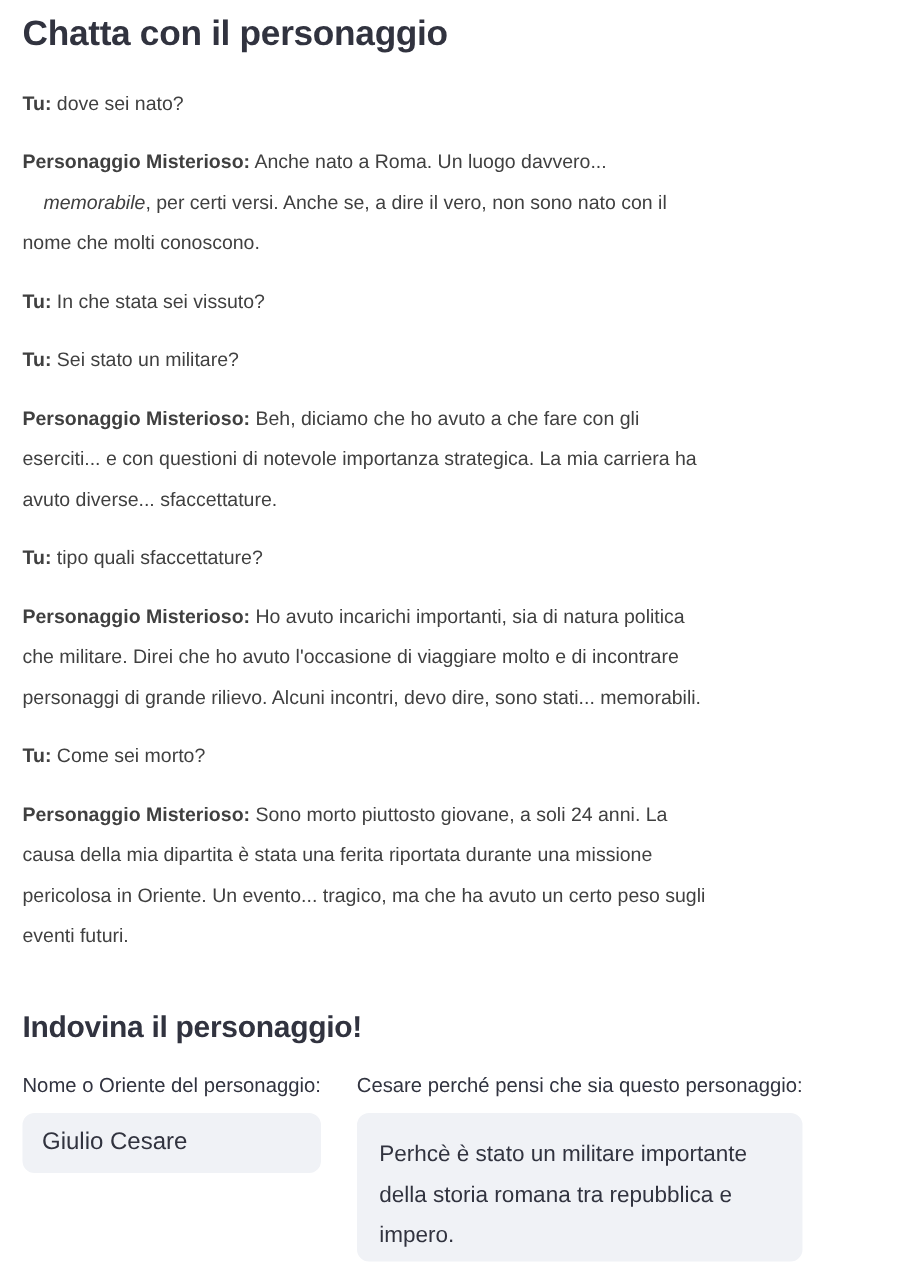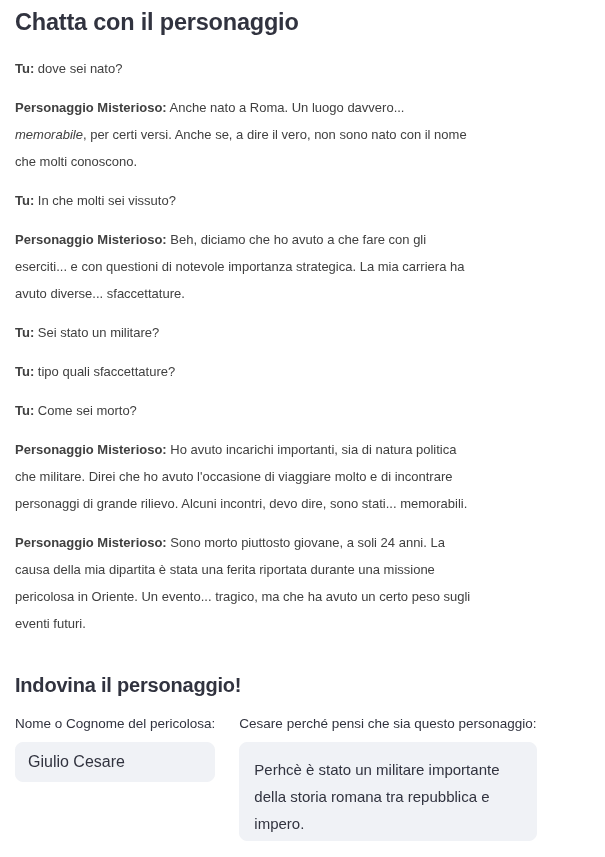--- a/index.html
+++ b/index.html
@@ -31,21 +31,21 @@
     color: #31333F;
     letter-spacing: -0.2px;
   }
   .chat p.msg {
     font-size: 13px;
     line-height: 27px;
     margin: 0 0 12px 0;
     color: #404040;
   }
   .chat p.msg strong { font-weight: 700; }
-  .chat p.msg em { font-style: italic; }
+  .chat p.msg em { font-style: italic; margin-left: 14px; }
   .guess-form {
     display: grid;
     grid-template-columns: 1fr 1fr;
     gap: 24px;
   }
   .field-label {
     display: block;
     font-size: 13.5px;
     line-height: 20px;
     margin-bottom: 8px;
@@ -88,35 +88,35 @@
 </head>
 <body>
 
 <div class="app">
 
   <h1 class="section-title">Chatta con il personaggio</h1>
 
   <div class="chat">
     <p class="msg"><strong>Tu:</strong><span> dove sei nato?</span></p>
     <p class="msg"><strong>Personaggio Misterioso:</strong><span> Anche nato a Roma. Un luogo davvero... </span><em>memorabile</em><span>, per certi versi. Anche se, a dire il vero, non sono nato con il nome che molti conoscono.</span></p>
-    <p class="msg"><strong>Tu:</strong><span> In che molti sei vissuto?</span></p>
+    <p class="msg"><strong>Tu:</strong><span> In che stata sei vissuto?</span></p>
+    <p class="msg"><strong>Tu:</strong><span> Sei stato un militare?</span></p>
     <p class="msg"><strong>Personaggio Misterioso:</strong><span> Beh, diciamo che ho avuto a che fare con gli eserciti... e con questioni di notevole importanza strategica. La mia carriera ha avuto diverse... sfaccettature.</span></p>
-    <p class="msg"><strong>Tu:</strong><span> Sei stato un militare?</span></p>
     <p class="msg"><strong>Tu:</strong><span> tipo quali sfaccettature?</span></p>
+    <p class="msg"><strong>Personaggio Misterioso:</strong><span> Ho avuto incarichi importanti, sia di natura politica che militare. Direi che ho avuto l'occasione di viaggiare molto e di incontrare personaggi di grande rilievo. Alcuni incontri, devo dire, sono stati... memorabili.</span></p>
     <p class="msg"><strong>Tu:</strong><span> Come sei morto?</span></p>
-    <p class="msg"><strong>Personaggio Misterioso:</strong><span> Ho avuto incarichi importanti, sia di natura politica che militare. Direi che ho avuto l'occasione di viaggiare molto e di incontrare personaggi di grande rilievo. Alcuni incontri, devo dire, sono stati... memorabili.</span></p>
     <p class="msg"><strong>Personaggio Misterioso:</strong><span> Sono morto piuttosto giovane, a soli 24 anni. La causa della mia dipartita è stata una ferita riportata durante una missione pericolosa in Oriente. Un evento... tragico, ma che ha avuto un certo peso sugli eventi futuri.</span></p>
   </div>
 
   <h2 class="section-title">Indovina il personaggio!</h2>
 
   <div class="guess-form">
 
     <div class="form-col">
-      <label class="field-label">Nome o Cognome del pericolosa:</label>
+      <label class="field-label">Nome o Oriente del personaggio:</label>
       <input type="text" class="name-input" value="Giulio Cesare" style="">
     </div>
 
     <div class="form-col">
       <label class="field-label">Cesare perché pensi che sia questo personaggio:</label>
       <div class="textarea-wrap">
         <textarea class="reason-textarea" style="">Perhcè è stato un militare importante della storia romana tra repubblica e impero.</textarea>
 
       </div>
     </div>

